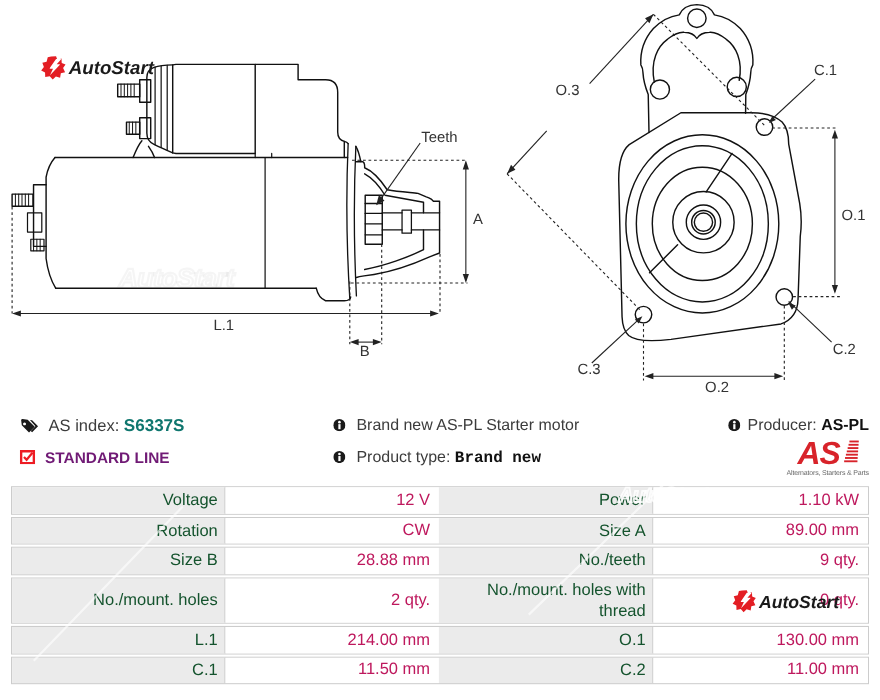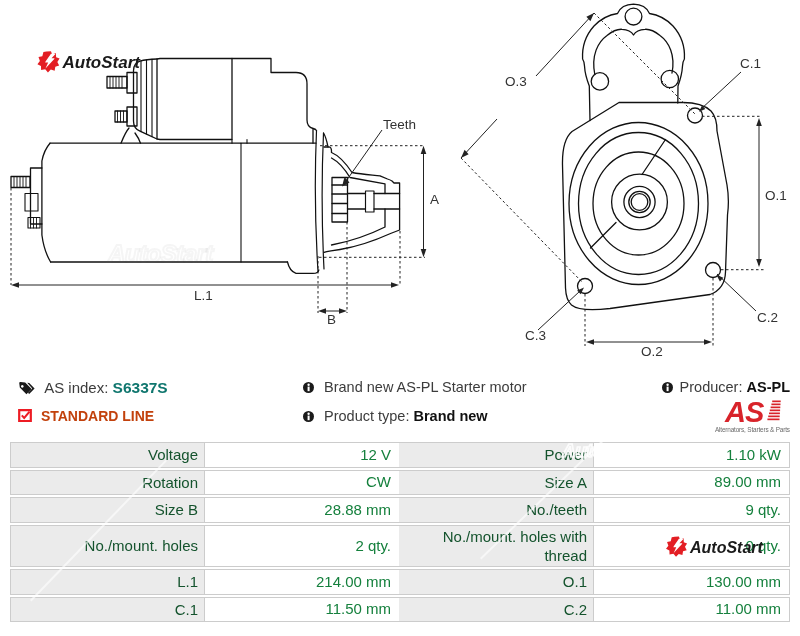--- a/index.html
+++ b/index.html
@@ -7,21 +7,21 @@
   svg text{font-family:"Liberation Sans",sans-serif;}
   #page{position:relative;width:800px;height:636px;overflow:hidden;background:#fff;}
   .abs{position:absolute;}
   
   #tbl{position:absolute;left:10px;top:442px;width:780px;}
   .trow{display:flex;margin-bottom:2px;border:1px solid #ccc;}
   .trow>div{box-sizing:border-box;}
   .lbl{background:#ebebeb;border-right:1px solid #ccc;text-align:right;
        font-size:15px;color:#14532d;padding:0 6px 0 4px;
        display:flex;align-items:center;justify-content:flex-end;}
-  .val{background:#fff;text-align:right;font-size:15px;color:#15803d;
+  .val{background:#fff;text-align:right;font-size:15px;color:#be185d;
        padding:0 8px 1px 4px;display:flex;align-items:center;justify-content:flex-end;}
   .c1{width:194px;} .c2{width:194px;} .c3{width:195px;} .c4{flex:1;}
   .rh{height:23.5px;}
 </style>
 </head>
 <body>
 <div id="page">
 
   <svg class="abs" style="left:0;top:0" width="800" height="370" viewBox="0 0 800 370">
     <g fill="none" stroke="#111" stroke-width="1.3" stroke-linejoin="round" stroke-linecap="round">
@@ -177,21 +177,21 @@
 
     <div class="abs" style="left:0;top:1px;">
       <svg width="17" height="13.5" viewBox="0 0 17 13.5" style="vertical-align:-1.5px">
           <g fill="#1a1a1a">
             <path d="M1.2,1.8 Q1.6,0.8 2.6,1 L7.2,1.6 L13.6,8 L8.4,13.2 L1.8,6.6 Z M4.3,4 a1.35,1.35 0 1,0 0.01,0 Z" fill-rule="evenodd"></path>
             <path d="M9.2,1.8 L11.2,2 L16.6,7.6 L11.2,13 L9.9,11.8 L14.2,7.5 Z"></path>
           </g>
         </svg>
       <span style="margin-left:5px;">AS index: <b style="color:#0f766e;font-size:15.5px;">S6337S</b></span>
     </div>
-    <div class="abs" style="left:0;top:30px;color:#c2410c;font-weight:bold;font-size:14px;text-align:center;">
+    <div class="abs" style="left:0;top:30px;color:#701a75;font-weight:bold;font-size:14px;text-align:center;">
       <svg width="14" height="13" viewBox="0 0 14 13" style="vertical-align:-1px">
           <path d="M1.2,1.2 L12.8,1.2 L12.8,12 L1.2,12 Z" fill="none" stroke="#ed1c24" stroke-width="2.2"></path>
           <path d="M3.8,6.4 L6.2,9 L11.5,2.6" fill="none" stroke="#ed1c24" stroke-width="2"></path>
         </svg>
       <span style="margin-left:5px;">STANDARD LINE</span>
     </div>
 
     <div class="abs" style="left:285px;top:1px;white-space:nowrap;font-size:14.5px;">
       <svg width="11" height="11" viewBox="0 0 12 12" style="vertical-align:-1px">
           <circle cx="6" cy="6" r="6" fill="#1a1a1a"></circle>
@@ -199,21 +199,21 @@
           <circle cx="6.1" cy="3" r="1.3" fill="#fff"></circle>
         </svg>
       <span style="margin-left:6px;">Brand new AS-PL Starter motor</span>
     </div>
     <div class="abs" style="left:285px;top:30px;white-space:nowrap;font-size:14.5px;">
       <svg width="11" height="11" viewBox="0 0 12 12" style="vertical-align:-1px">
           <circle cx="6" cy="6" r="6" fill="#1a1a1a"></circle>
           <rect x="5" y="5" width="2.2" height="5" fill="#fff"></rect>
           <circle cx="6.1" cy="3" r="1.3" fill="#fff"></circle>
         </svg>
-      <span style="margin-left:6px;">Product type: <b style="color:#111;">Brand new</b></span>
+      <span style="margin-left:6px;">Product type: <b style="color:#111;font-family:Liberation Mono, monospace;">Brand new</b></span>
     </div>
 
     <div class="abs" style="left:552px;top:1px;width:220px;text-align:right;white-space:nowrap;font-size:14.5px;">
       <svg width="11" height="11" viewBox="0 0 12 12" style="vertical-align:-1px">
           <circle cx="6" cy="6" r="6" fill="#1a1a1a"></circle>
           <rect x="5" y="5" width="2.2" height="5" fill="#fff"></rect>
           <circle cx="6.1" cy="3" r="1.3" fill="#fff"></circle>
         </svg>
       <span style="margin-left:3px;">Producer: <b style="color:#111;">AS-PL</b></span>
     </div>

